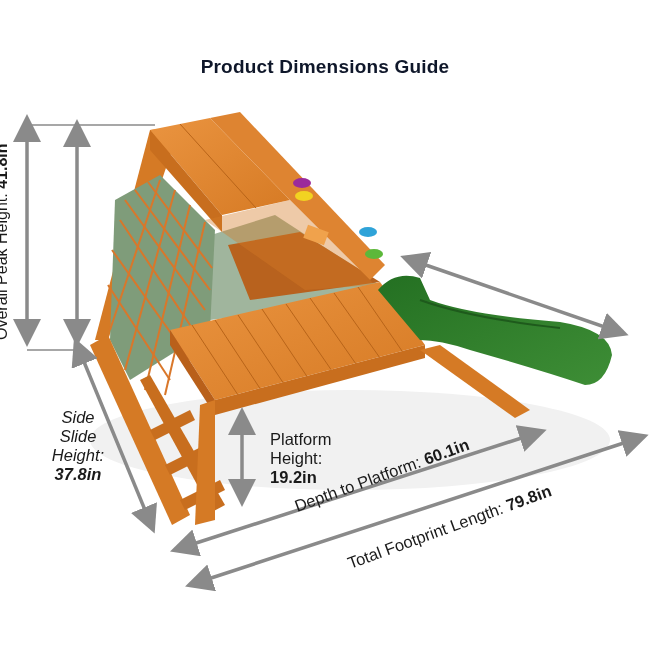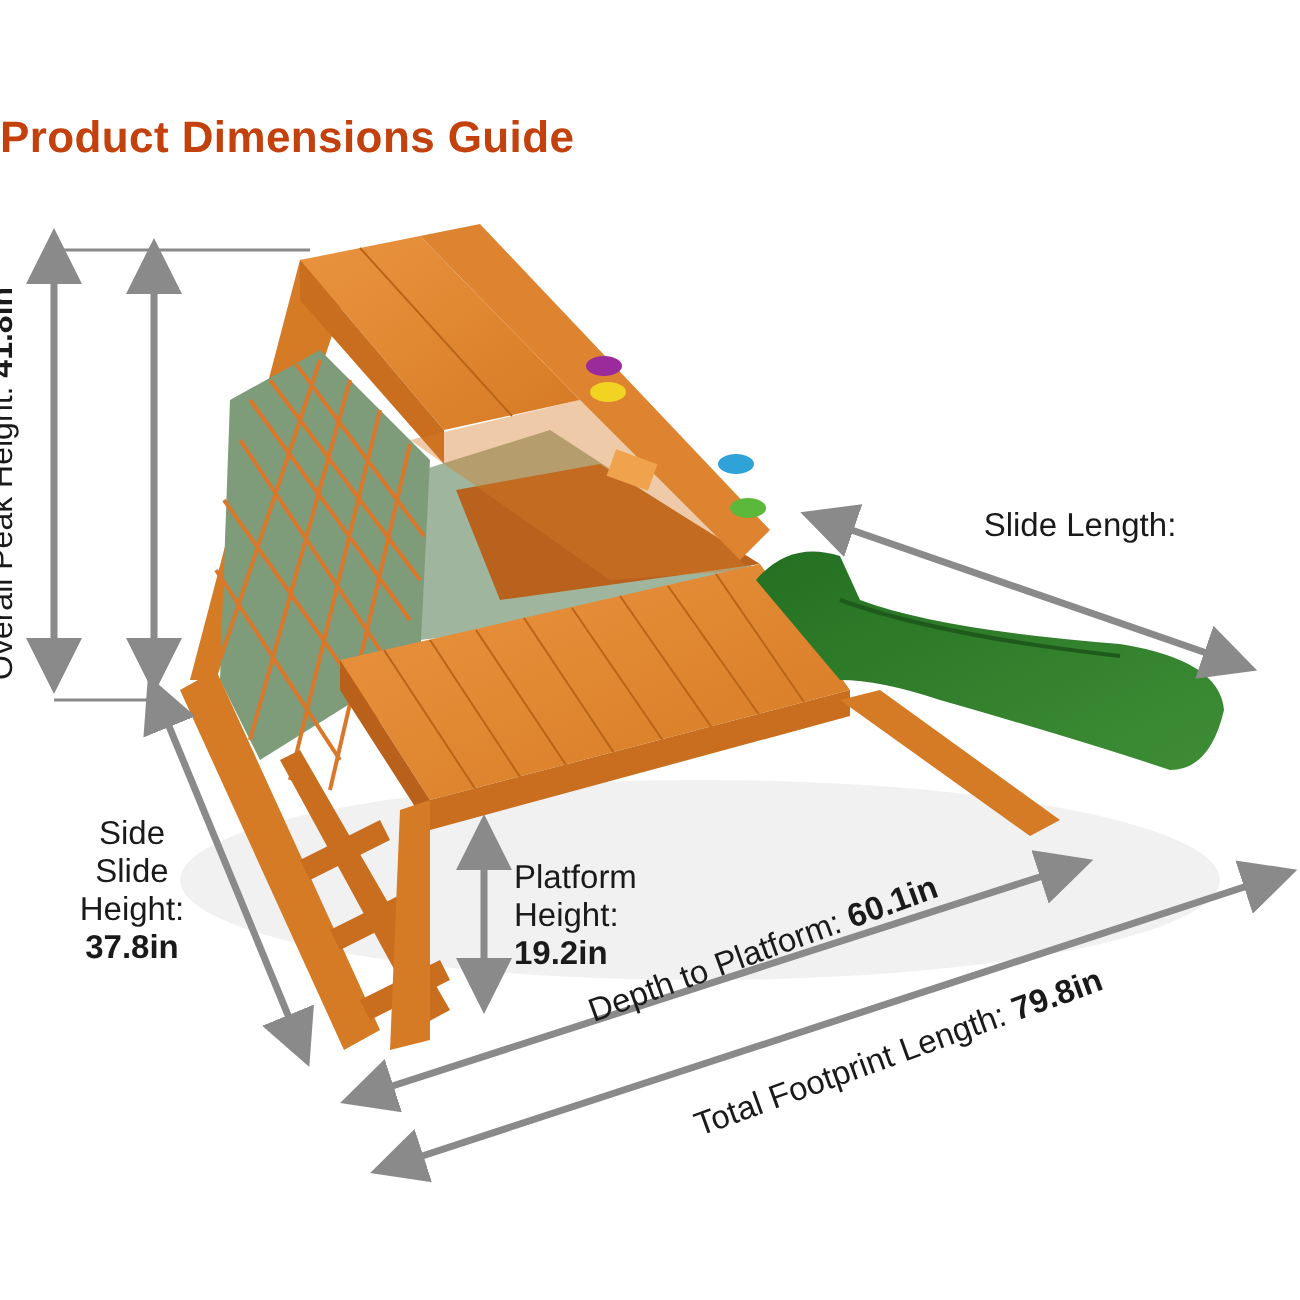--- a/index.html
+++ b/index.html
@@ -1,23 +1,23 @@
 <!DOCTYPE html>
 <html><head>
 <meta charset="utf-8">
 <style>
   html, body { margin: 0; padding: 0; }
   body { width: 650px; height: 650px; background: #ffffff; position: relative; overflow: hidden; font-family: "Liberation Sans", sans-serif; }
-  .title { position: absolute; left: 0; width: 650px; top: 56px; text-align: left; font-size: 22px; font-weight: bold; color: #c2410c; letter-spacing: 0.2px; }
+  .title { position: absolute; left: 0; width: 650px; top: 56px; text-align: center; font-size: 19px; font-weight: bold; color: #0f172a; letter-spacing: 0.2px; }
   svg.art { position: absolute; left: 0; top: 0; }
   .lbl { position: absolute; color: #1a1a1a; font-size: 16.5px; line-height: 19px; }
   .lbl b { font-weight: bold; }
   .peak { left: -8px; top: 340px; transform-origin: 0 0; transform: rotate(-90deg); white-space: nowrap; font-size: 16px; }
-  .side { left: 36px; top: 408px; width: 60px; text-align: center; }
-  .plat { left: 257px; top: 430px; }
+  .side { left: 48px; top: 408px; width: 60px; text-align: center; font-style: italic; }
+  .plat { left: 270px; top: 430px; }
   .slide { left: 470px; top: 254px; text-align: center; width: 140px; }
   .depth { left: 292px; top: 498px; white-space: nowrap; transform-origin: 0 0; transform: rotate(-20deg); }
   .foot { left: 345px; top: 555px; white-space: nowrap; transform-origin: 0 0; transform: rotate(-20deg); }
 </style>
 </head>
 <body>
 
 <div class="title">Product Dimensions Guide</div>
 
 <svg class="art" width="650" height="650" viewBox="0 0 650 650">
@@ -129,21 +129,20 @@
   <div><b>37.8in</b></div>
 </div>
 
 <div class="lbl plat">
   <div>Platform</div>
   <div>Height:</div>
   <div><b>19.2in</b></div>
 </div>
 
 <div class="lbl slide">
-  <div>Slide Length:</div>
 </div>
 
 <div class="lbl depth">
   <span>Depth to Platform:</span>
   <b>60.1in</b>
 </div>
 
 <div class="lbl foot">
   <span>Total Footprint Length:</span>
   <b>79.8in</b>

